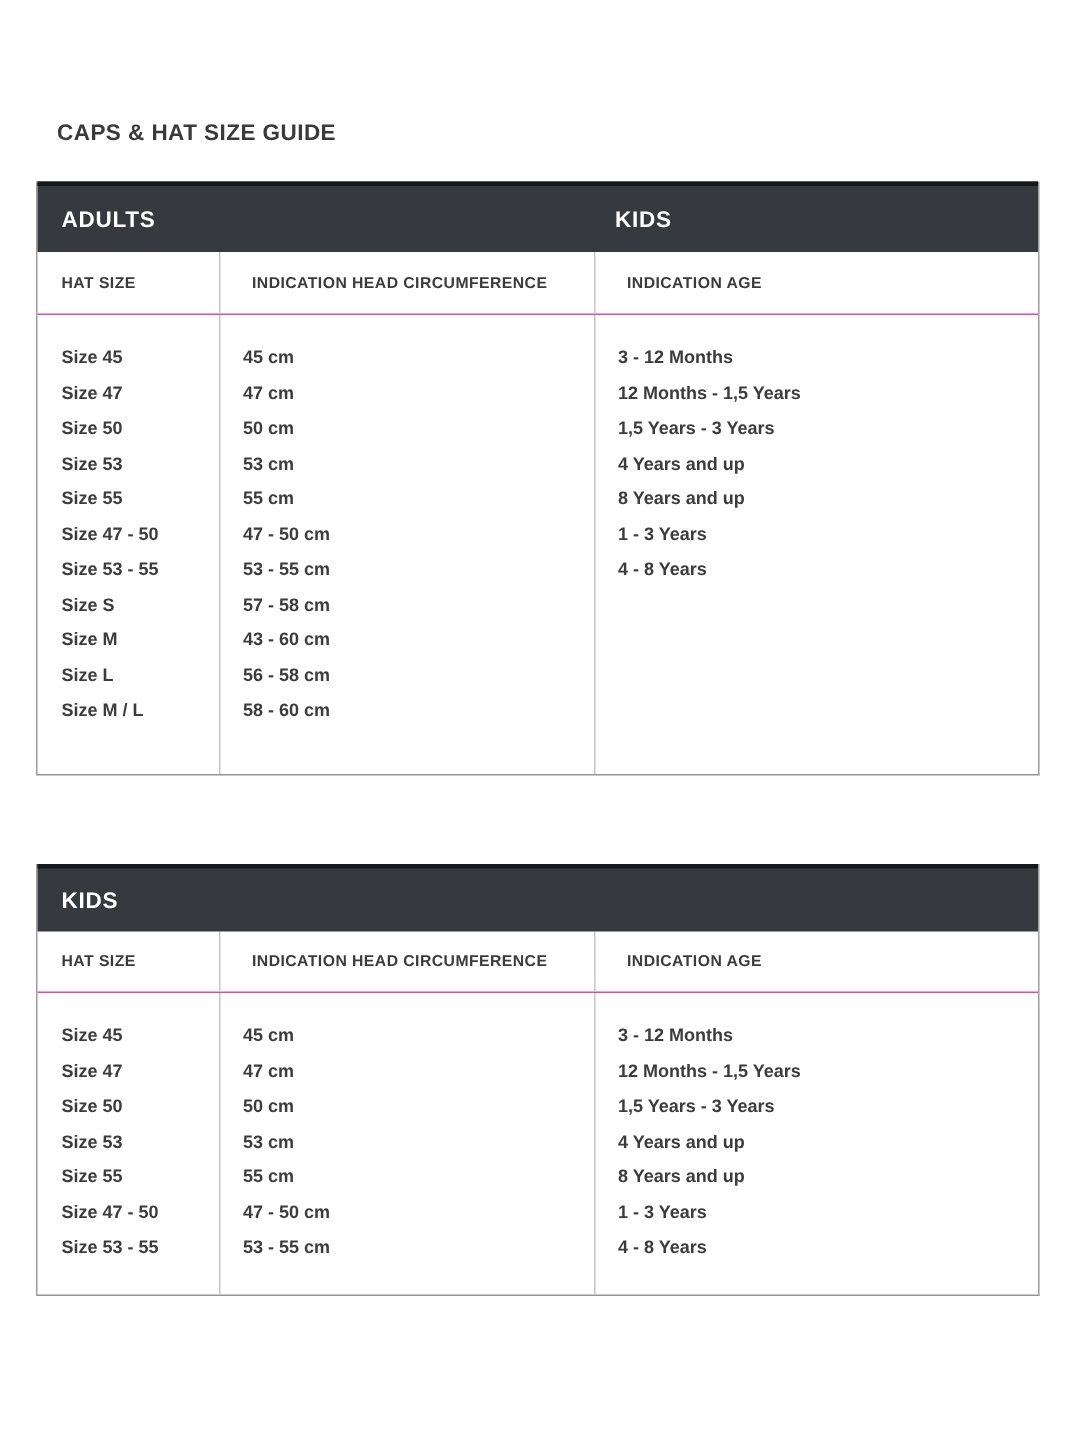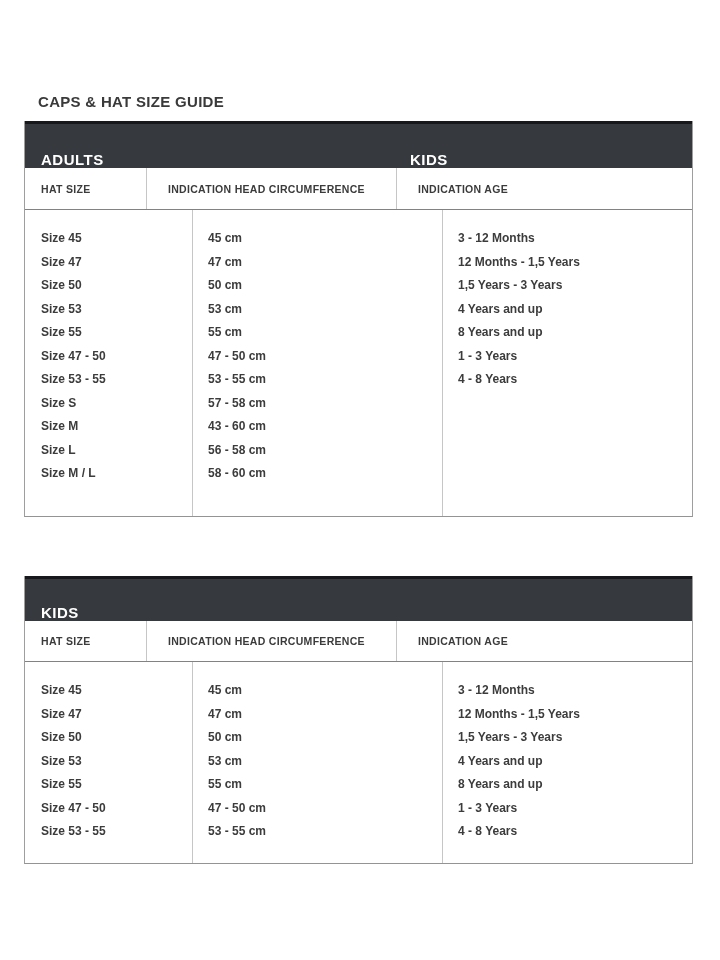--- a/index.html
+++ b/index.html
@@ -12,42 +12,42 @@
     overflow:hidden;
   }
   .section-title {
     position:absolute;
     left:38px;
     font-size:15px;
     font-weight:bold;
     letter-spacing:0.3px;
     color:#3a3a3a;
   }
-  #title-caps { top:93px; }
+  #title-caps { top:80px; }
   #title-beanies { top:538px; }
 
   .size-table {
     position:absolute;
     left:24px;
     width:669px;
     border-left:1px solid #9e9e9e;
     border-right:1px solid #9e9e9e;
     border-bottom:1px solid #949494;
     background:#ffffff;
   }
   #table-caps { top:121px; }
   #table-beanies { top:576px; }
 
   .group-header {
     position:relative;
     background:#36393e;
     border-top:3px solid #17181b;
     color:#ffffff;
     display:flex;
-    align-items:flex-end;
+    align-items:center;
   }
   .t1 .group-header { height:47px; }
   .t2 .group-header { height:45px; }
   .gh-label {
     font-size:15px;
     font-weight:bold;
     letter-spacing:0.5px;
     padding-left:16px;
   }
   .gh-second {
@@ -72,21 +72,21 @@
     color:#3b3b3b;
   }
   .sh-cell.c1 { padding-left:16px; }
   .sh-cell.c2, .sh-cell.c3 { padding-left:21px; border-left:1px solid #c6c6c6; }
 
   .tbody {
     display:grid;
     grid-template-columns:121px 250px 297px;
   }
   .tcol { }
-  .tcol.c2, .tcol.c3 { border-left:1px solid #c6c6c6;margin-left:46px; }
+  .tcol.c2, .tcol.c3 { border-left:1px solid #c6c6c6; }
   .t1 .tcol { padding:17px 0 7px 0; }
   .t2 .tcol { padding:17px 0 19px 0; }
   .cell {
     height:23.5px;
     line-height:23.5px;
     font-size:12px;
     color:#3c3c3c;
     white-space:nowrap;
     overflow:hidden;
     font-weight:bold;

